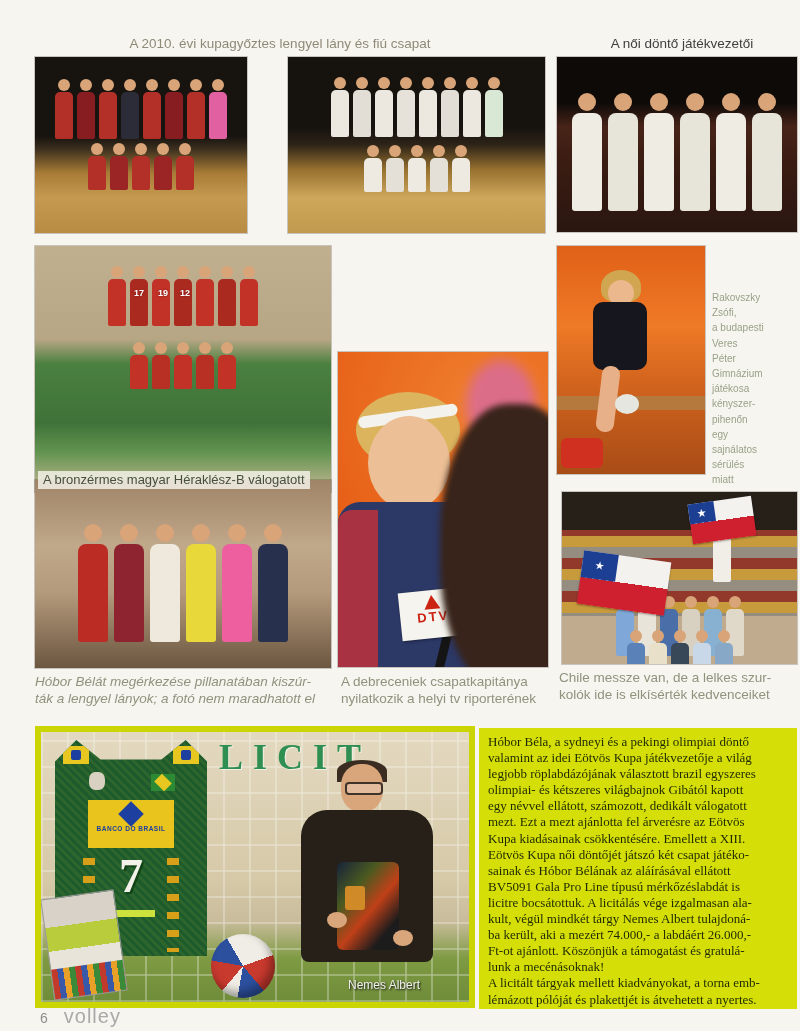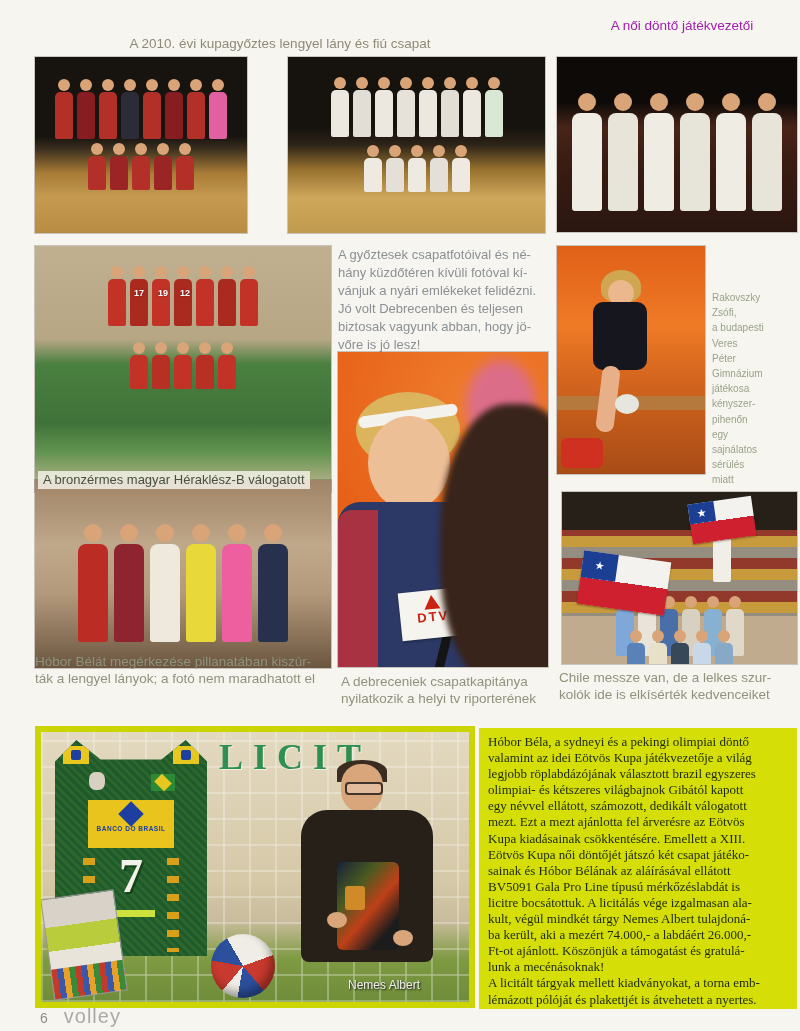--- a/index.html
+++ b/index.html
@@ -2,22 +2,22 @@
 <html><head>
 <meta charset="utf-8">
 <style>
   html,body{margin:0;padding:0;background:#e9e7e1;}
   .page{position:relative;width:800px;height:1031px;background:#f7f5ef;
         font-family:"Liberation Sans",sans-serif;overflow:hidden;}
 
   
   .cap{position:absolute;color:#8f937e;font-size:13.5px;line-height:17px;white-space:pre-line;}
   .cap-top-left{left:100px;top:35px;width:360px;text-align:center;color:#8d8b78;}
-  .cap-top-right{left:597px;top:17px;width:170px;text-align:center;color:#a21caf;}
-  .cap-hobor{left:35px;top:653px;width:306px;}
+  .cap-top-right{left:597px;top:35px;width:170px;text-align:center;color:#404040;}
+  .cap-hobor{left:35px;top:673px;width:306px;font-style:italic;}
   .cap-debrecen{left:341px;top:673px;width:218px;}
   .cap-chile{left:559px;top:669px;width:245px;}
   .cap-rakovszky{left:712px;top:290px;width:88px;font-size:10px;line-height:15.2px;color:#98a289;}
   .intro{position:absolute;left:338px;top:246px;width:225px;color:#8b9094;
          font-size:13px;line-height:18px;white-space:pre-line;}
   .intro-sig{position:absolute;left:338px;top:356px;width:200px;text-align:right;
              color:#8b9094;font-size:13.5px;padding-right:4px;}
 
   
   .photo{position:absolute;overflow:hidden;box-shadow:0 0 0 1px rgba(60,50,40,.25);}
@@ -230,26 +230,20 @@
         <span class="person" style="--j: #c23226;"></span>
         <span class="person" style="--j: #b82f24;"></span>
         <span class="person" style="--j: #c23226;"></span>
       </div>
     <span class="dnum" style="left:94px">17</span>
     <span class="dnum" style="left:118px">19</span>
     <span class="dnum" style="left:140px">12</span>
     <div class="cap-bronz">A bronzérmes magyar Héraklész-B válogatott</div>
   </div>
 
-  <div class="intro">A győztesek csapatfotóival és né-
-hány küzdőtéren kívüli fotóval kí-
-vánjuk a nyári emlékeket felidézni.
-Jó volt Debrecenben és teljesen
-biztosak vagyunk abban, hogy jö-
-vőre is jó lesz!</div>
   <div class="intro-sig">O.GY.</div>
 
   <div class="photo photo-f">
     <div class="bench"></div>
     <div class="rk-hair"></div>
     <div class="rk-face"></div>
     <div class="rk-torso"></div>
     <div class="rk-leg"></div>
     <div class="rk-kneepad"></div>
     <div class="rk-bag"></div>

